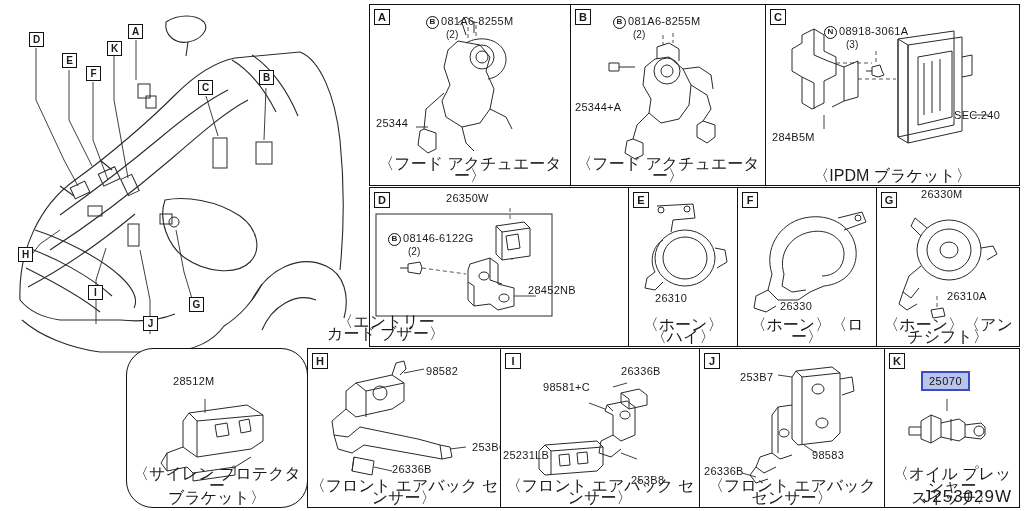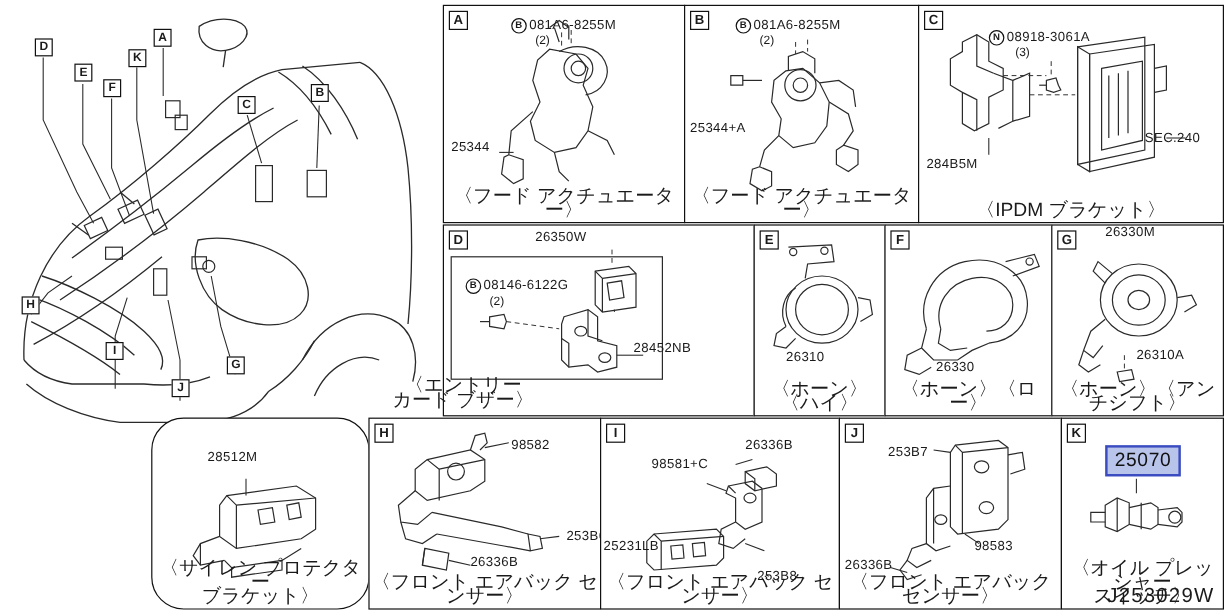--- a/index.html
+++ b/index.html
@@ -60,21 +60,21 @@
   }
   .qty{
     position:absolute;
     font-size:10px;
   }
   
   .hl{
     position:absolute;
     border:2px solid #3b4cc0;
     background:#b9c4ea;
-    font-size:16px;
+    font-size:11px;
     padding:2px 6px;
     color:#111;
     letter-spacing:0.5px;
   }
   svg{position:absolute;left:0;top:0;overflow:visible;}
   .wm{
     position:absolute;
     color:#f2f2f2;
     font-size:90px;
     font-weight:bold;

